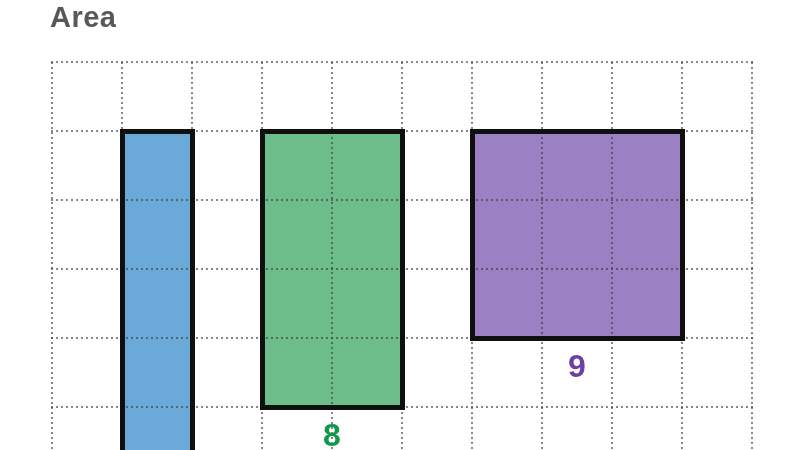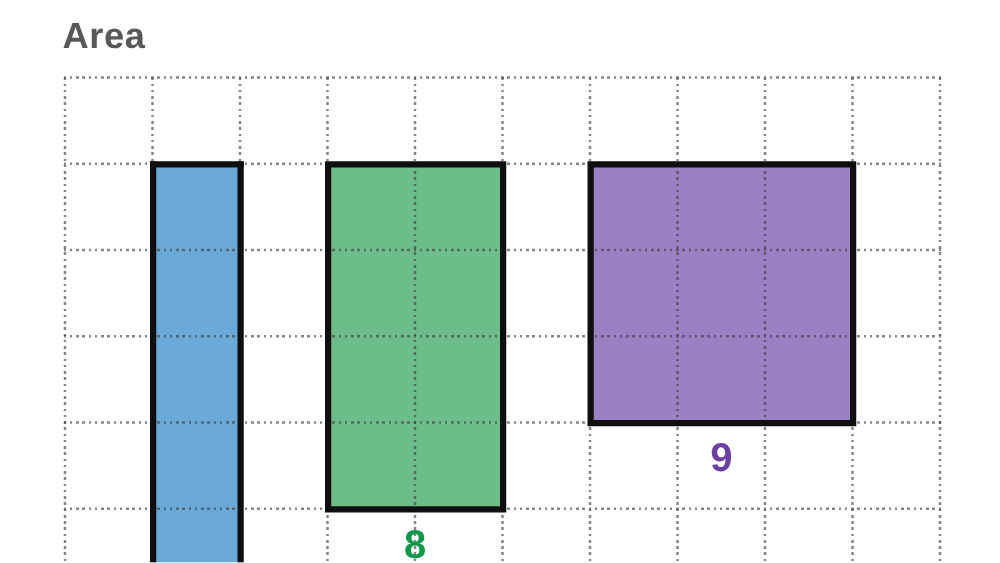--- a/index.html
+++ b/index.html
@@ -1,18 +1,18 @@
 <!DOCTYPE html>
 <html><head>
 <meta charset="utf-8">
 <style>
   html,body{margin:0;padding:0;background:#ffffff;}
   body{width:800px;height:450px;overflow:hidden;font-family:"Liberation Sans",sans-serif;}
   .canvas{position:relative;width:800px;height:450px;background:#ffffff;overflow:hidden;}
-  .title{position:absolute;left:50px;top:13px;font-size:29px;font-weight:bold;color:#58585A;letter-spacing:0.5px;}
+  .title{position:absolute;left:50px;top:1px;font-size:29px;font-weight:bold;color:#58585A;letter-spacing:0.5px;}
   .grid{position:absolute;left:52px;top:62px;width:700px;height:388px;}
   .gline{position:absolute;z-index:2;}
   .vline{width:2px;background:repeating-linear-gradient(to bottom, rgba(60,60,60,0.62) 0 2px, transparent 2px 5px);}
   .hline{height:2px;background:repeating-linear-gradient(to right, rgba(60,60,60,0.62) 0 2px, transparent 2px 5px);}
   .shape-fill{position:absolute;z-index:1;}
   .shape-border{position:absolute;z-index:3;border:5px solid #0F0F0F;box-sizing:border-box;background:transparent;}
   .shape-border.cut{border-bottom:none;}
   .area-label{position:absolute;z-index:4;transform:translateX(-50%);font-size:32px;font-weight:bold;line-height:1;}
 </style>
 </head>

